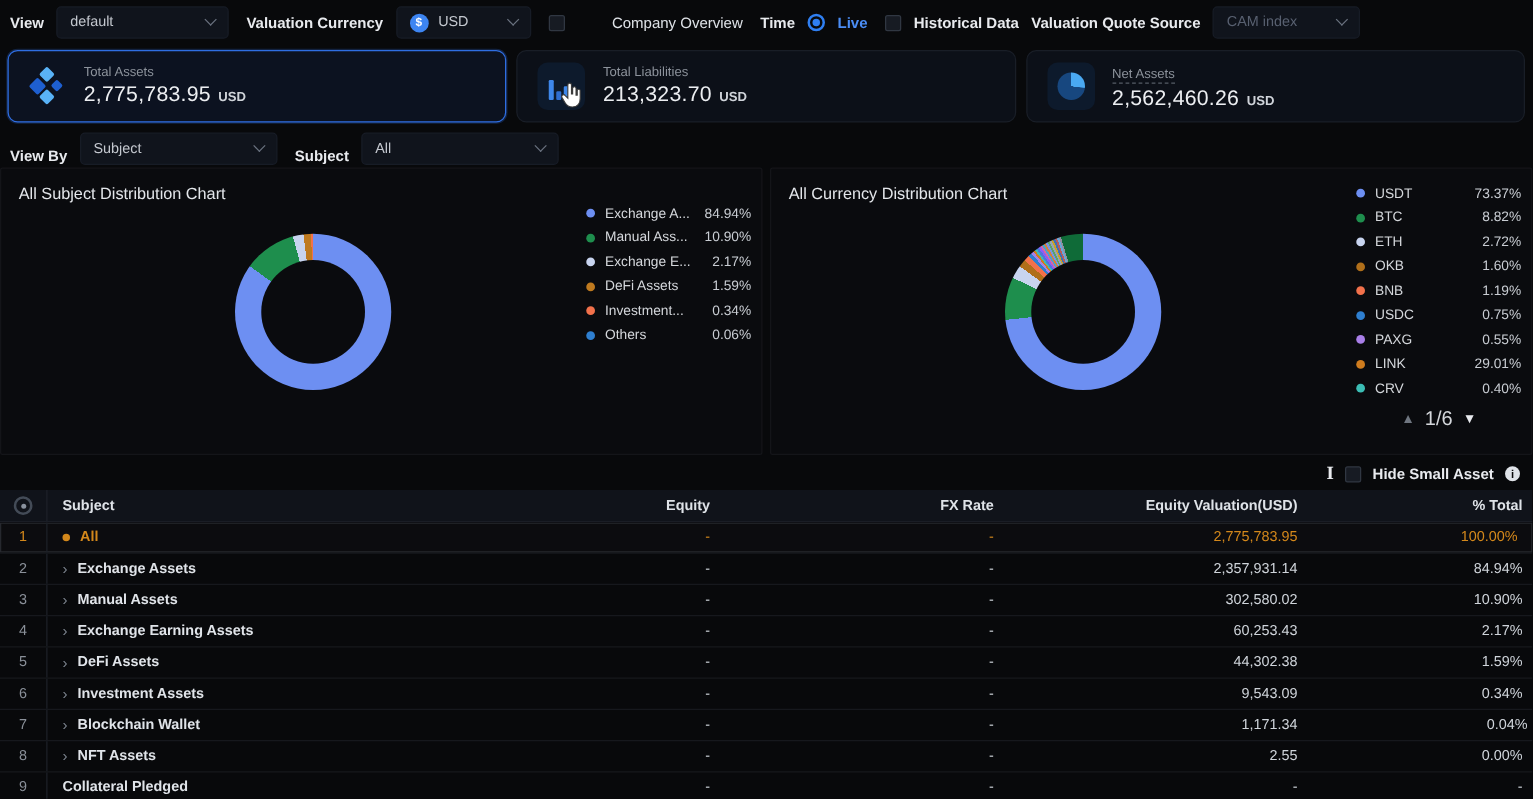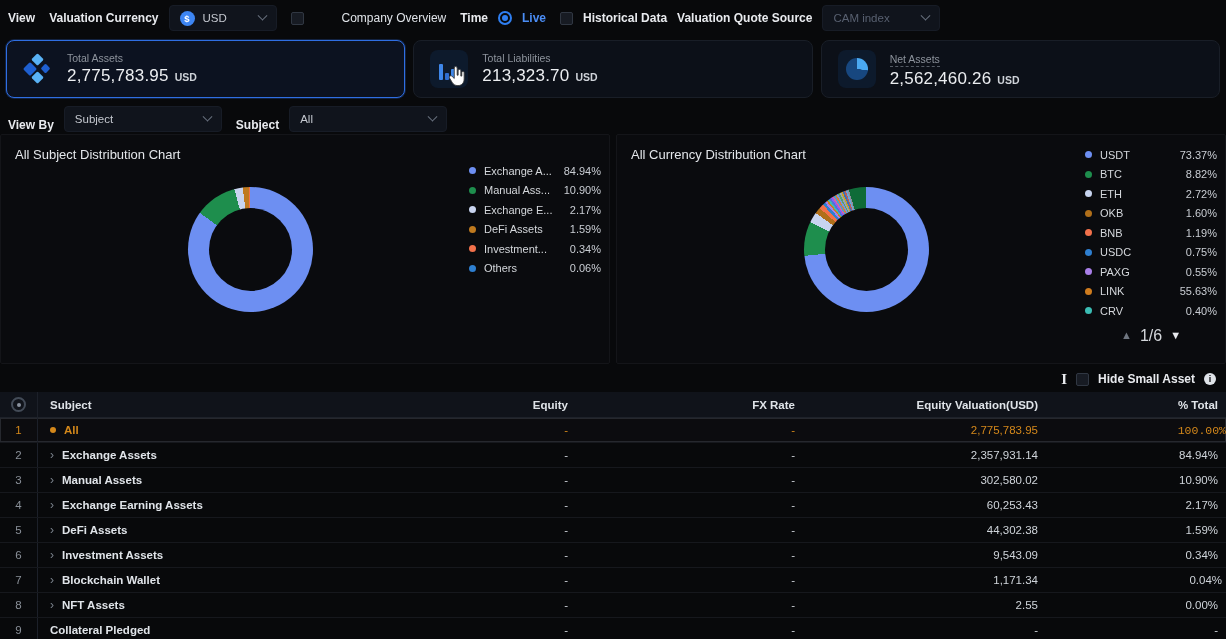--- a/index.html
+++ b/index.html
@@ -89,20 +89,24 @@
   .all-dot { width:6px; height:6px; border-radius:50%; background:#d4881b; flex:none; }
   .indent { padding-left:26px; }
   .cfg-icon { width:15px; height:15px; border-radius:50%; border:2px solid #434b57; position:relative; display:inline-block; }
   .cfg-icon::after { content:""; position:absolute; inset:3.5px; border-radius:50%; background:#8a929e; }
 </style>
 </head>
 <body>
 
 <div class="topbar">
   <span class="lbl">View</span>
+  <div class="dd view">
+    <span>default</span>
+    <span class="chev"></span>
+  </div>
   <span class="lbl gap-l">Valuation Currency</span>
   <div class="dd cur">
     <span class="usd-ic">$</span>
     <span>USD</span>
     <span class="chev"></span>
   </div>
   <span class="chk gap-l"></span>
   <span class="lbl" style="font-weight:normal;color:#dfe3e8;margin-left:28px;">Company Overview</span>
   <span class="lbl gap-l">Time</span>
   <span class="radio"></span>
@@ -249,21 +253,21 @@
         <span class="lg-pct">0.75%</span>
       </div>
       <div class="lg-item">
         <span class="lg-dot" style="background: rgb(169, 127, 232);"></span>
         <span class="lg-label">PAXG</span>
         <span class="lg-pct">0.55%</span>
       </div>
       <div class="lg-item">
         <span class="lg-dot" style="background: rgb(207, 124, 30);"></span>
         <span class="lg-label">LINK</span>
-        <span class="lg-pct">55.63%</span>
+        <span class="lg-pct">29.01%</span>
       </div>
       <div class="lg-item">
         <span class="lg-dot" style="background: rgb(59, 189, 180);"></span>
         <span class="lg-label">CRV</span>
         <span class="lg-pct">0.40%</span>
       </div>
       <div class="pager">
         <span class="tri up">▲</span>
         <span class="pg-txt">1/6</span>
         <span class="tri down">▼</span>
@@ -293,21 +297,21 @@
 
   <div class="t-row row-sel orange">
     <div class="c num">1</div>
     <div class="c subj">
         <span class="all-dot"></span>
         <span>All</span>
       </div>
     <div class="c r">-</div>
     <div class="c r">-</div>
     <div class="c r">2,775,783.95</div>
-    <div class="c r" style="padding-right:0;font-family:Liberation Mono, monospace;">100.00%</div>
+    <div class="c r" style="padding-right:12px;">100.00%</div>
   </div>
 
   <div class="t-row">
     <div class="c num">2</div>
     <div class="c subj">
         <span class="chev-r">›</span>
         <span>Exchange Assets</span>
       </div>
     <div class="c r">-</div>
     <div class="c r">-</div>

